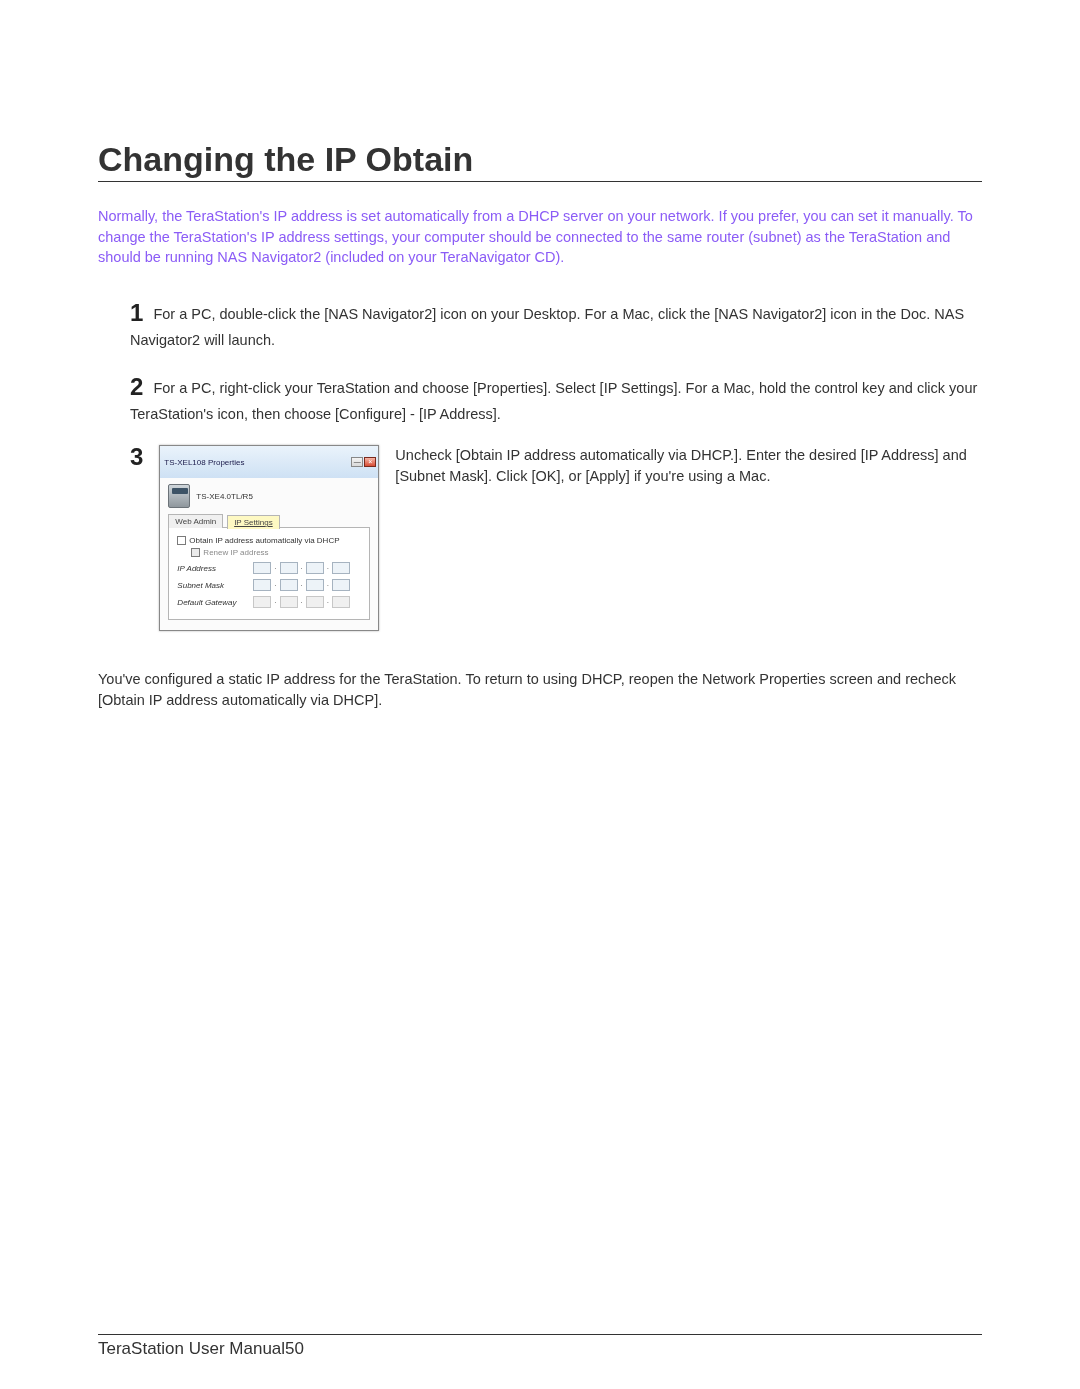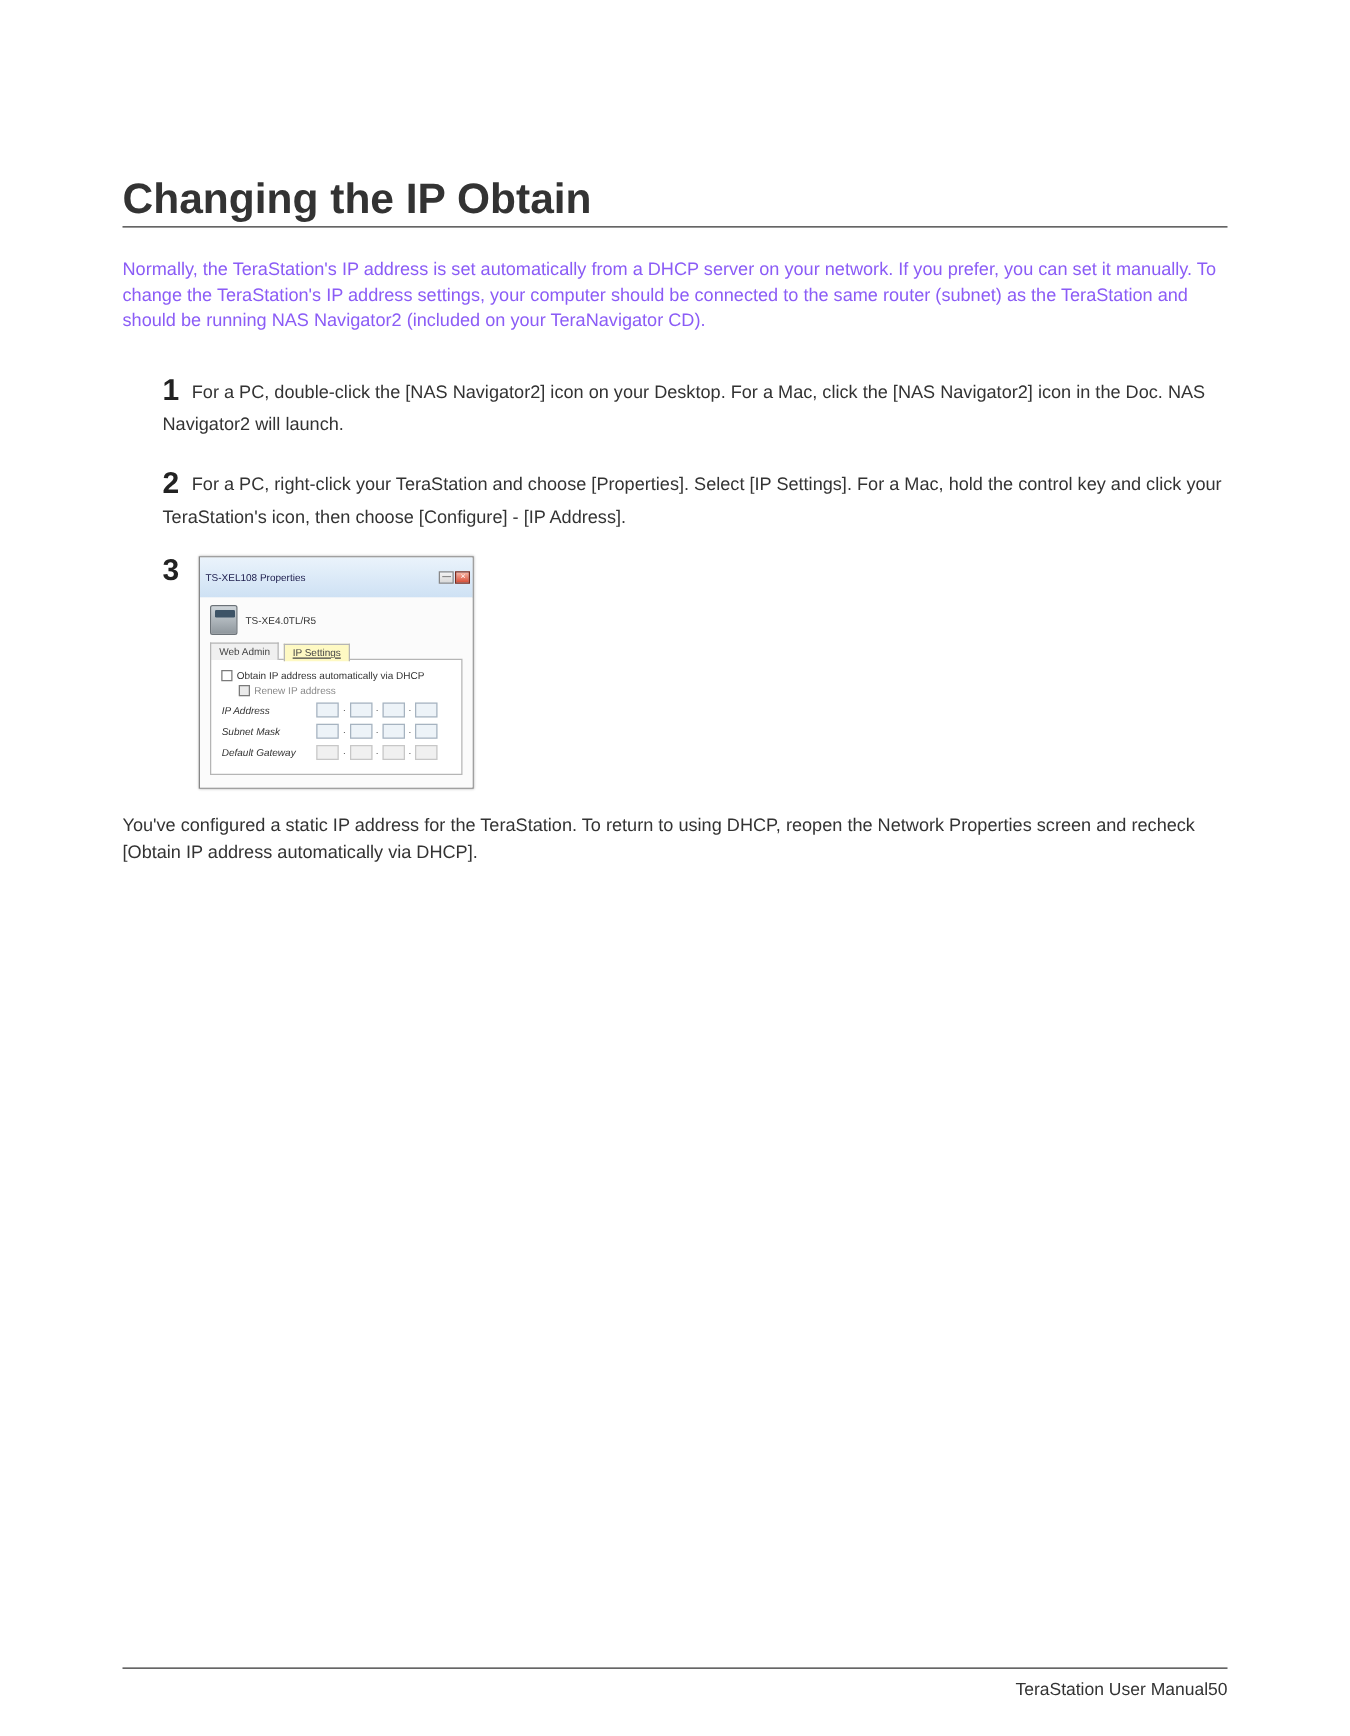--- a/index.html
+++ b/index.html
@@ -141,34 +141,34 @@
     .octet.blur { background: #f0f0f0; border-color:#c7c7c7; }
     .dot { font-size:8px; color:#555; padding:0 1px; }
     .step3-text {
       flex: 1;
       font-size: 14.5px;
       line-height: 1.42;
       color: #333;
       padding-top: 0;
     }
     p.closing {
-      margin-top: 20px;
+      margin-top: 38px;
       font-size: 14.5px;
       line-height: 1.42;
     }
     .footer-sep {
       position: absolute;
       left: 98px; right: 98px; bottom: 54px;
       border-top: 1.5px solid #333;
     }
     .footer {
       position: absolute;
       left: 98px; right: 98px; bottom: 30px;
-      display:flex; justify-content: flex-end;
-      font-size: 14px; color:#333;
+      display:flex; justify-content: flex-start;
+      font-size: 17px; color:#333;
     }
   </style>
 </head>
 <body>
 
 <div class="page">
 
   <h1>Changing the IP Obtain</h1>
 
   <p class="intro">Normally, the TeraStation's IP address is set automatically from a DHCP server on your network.  If you prefer, you can set it manually.  To change the TeraStation's IP address settings, your computer should be connected to the same router (subnet) as the TeraStation and should be running NAS Navigator2 (included on your TeraNavigator CD).</p>
@@ -246,20 +246,21 @@
                 <span class="dot">.</span>
               <span class="octet blur"></span>
                 <span class="dot">.</span>
               <span class="octet blur"></span>
             </span>
           </div>
         </div>
       </div>
     </div>
 
+    <div class="step3-text">Uncheck [Obtain IP address automatically via DHCP.].  Enter the desired [IP Address] and [Subnet Mask].  Click [OK], or [Apply] if you're using a Mac.</div>
   </div>
 
   <p class="closing">You've configured a static IP address for the TeraStation.  To return to using DHCP, reopen the Network Properties screen and recheck [Obtain IP address automatically via DHCP].</p>
 
 </div>
 
 <div class="footer-sep"></div>
 <div class="footer">
   <span>TeraStation User Manual</span>
   <span>50</span>

